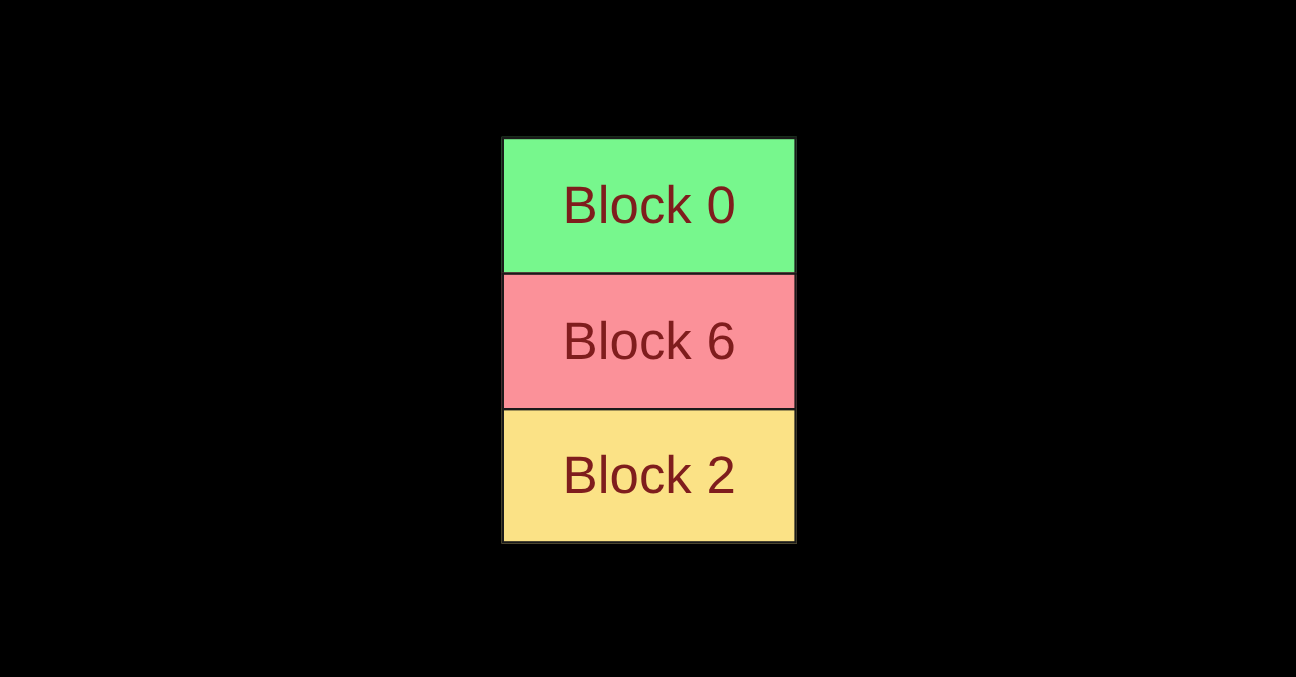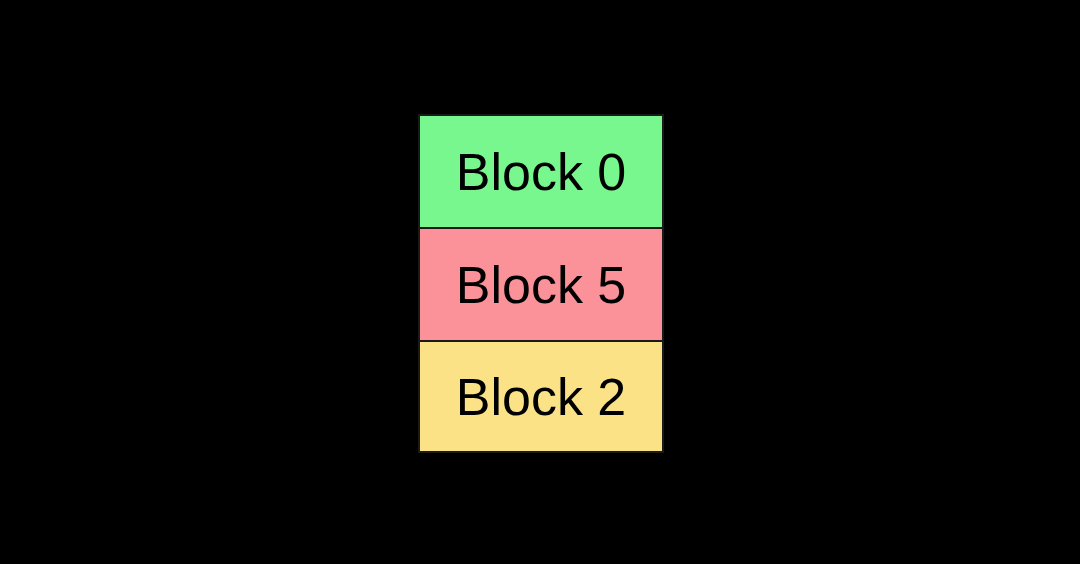--- a/index.html
+++ b/index.html
@@ -36,23 +36,23 @@
     border: 2px solid #1a1a1a;
     border-bottom-width: 0;
     display: flex;
     align-items: center;
     justify-content: center;
   }
   .block:last-child {
     border-bottom-width: 2px;
   }
   .block-label {
-    font-size: 52px;
+    font-size: 44px;
     line-height: 1;
-    color: #000000;
+    color: #7f1d1d;
     letter-spacing: 0px;
     white-space: nowrap;
   }
 
   
   .text-col {
     position: absolute;
     top: 0;
     width: 268px;
     overflow: hidden;
@@ -65,21 +65,21 @@
 
 <div id="stage">
 
   <div class="text-col left"></div>
 
   <div class="block-stack">
       <div class="block" style="background: rgb(119, 247, 141); border-color: rgb(26, 26, 26);">
         <span class="block-label">Block 0</span>
       </div>
       <div class="block" style="background: rgb(251, 145, 153); border-color: rgb(26, 26, 26);">
-        <span class="block-label">Block 5</span>
+        <span class="block-label">Block 6</span>
       </div>
       <div class="block" style="background: rgb(251, 226, 134); border-color: rgb(26, 26, 26);">
         <span class="block-label">Block 2</span>
       </div>
     </div>
 
   <div class="text-col right"></div>
 
 </div>
 

